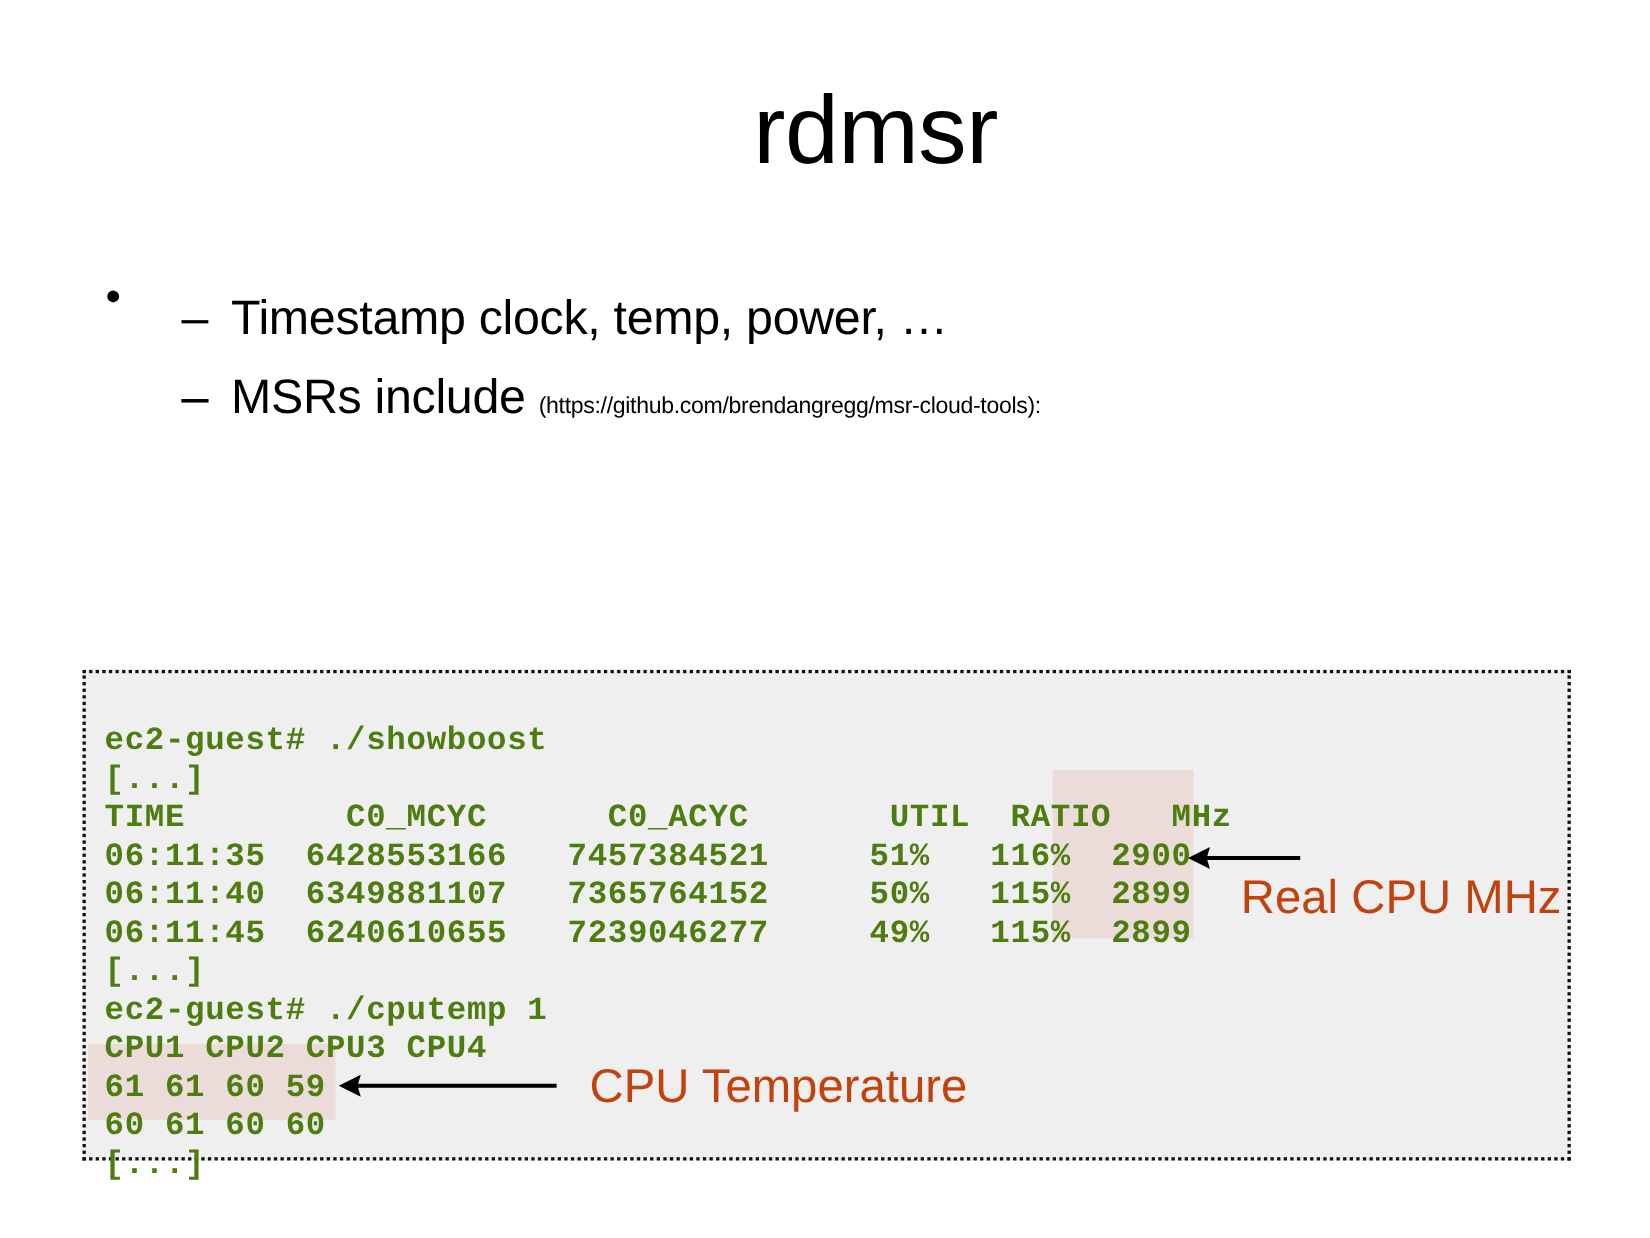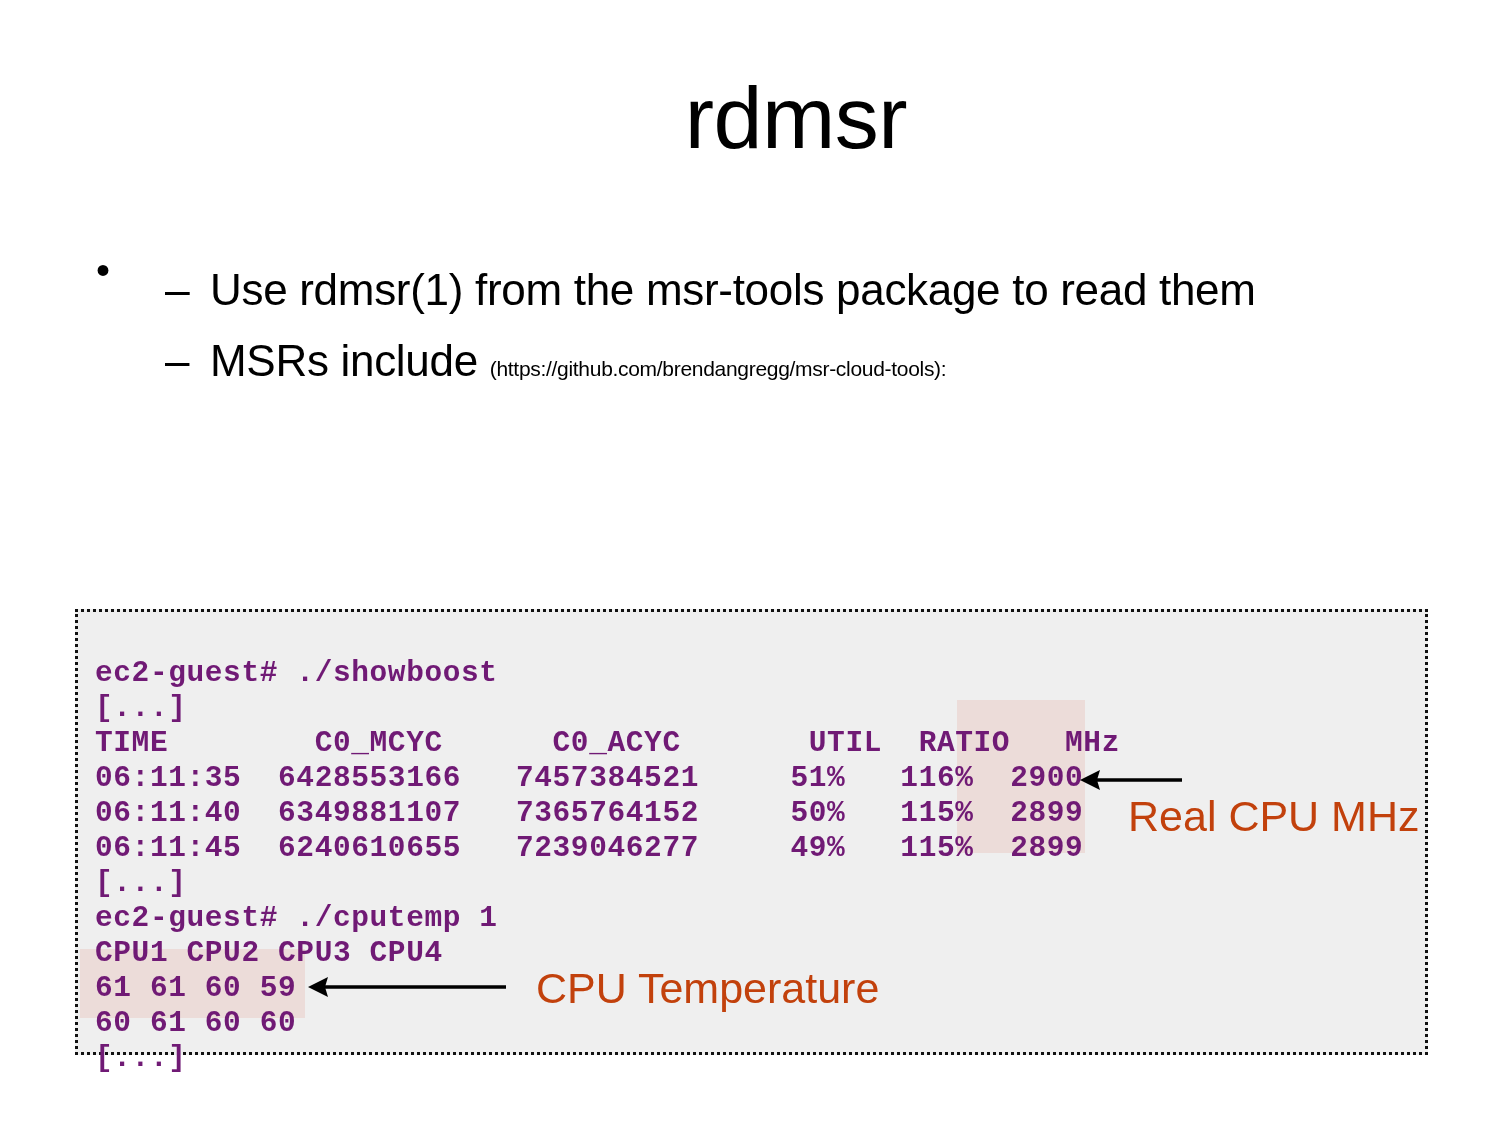--- a/index.html
+++ b/index.html
@@ -91,21 +91,21 @@
   .code-lines {
     position: absolute;
     left: 17px;
     top: 14px;
     font-family: "Liberation Mono", "DejaVu Sans Mono", monospace;
     font-weight: bold;
     font-size: 29.5px;
     line-height: 35px;
     letter-spacing: 0.6px;
     white-space: pre;
-    color: #701a75;
+    color: #4d7c0f;
     z-index: 3;
   }
 
   
   .hl {
     position: absolute;
     z-index: 1;
   }
   .hl-mhz {
     left: 879px;
@@ -150,25 +150,25 @@
 <div class="body-list">
 
   <div class="bullet-l1">
     <span class="marker">•</span>
   </div>
 
   <div class="sub-list">
 
     <div class="bullet-l2">
       <span class="marker">–</span>
+      <span>Timestamp clock, temp, power, …</span>
     </div>
 
     <div class="bullet-l2">
       <span class="marker">–</span>
-      <span>Use rdmsr(1) from the msr-tools package to read them</span>
     </div>
 
     <div class="bullet-l2">
       <span class="marker">–</span>
       <span>MSRs include </span><span class="url-small">(https://github.com/brendangregg/msr-cloud-tools):</span>
     </div>
 
   </div>
 </div>
 

